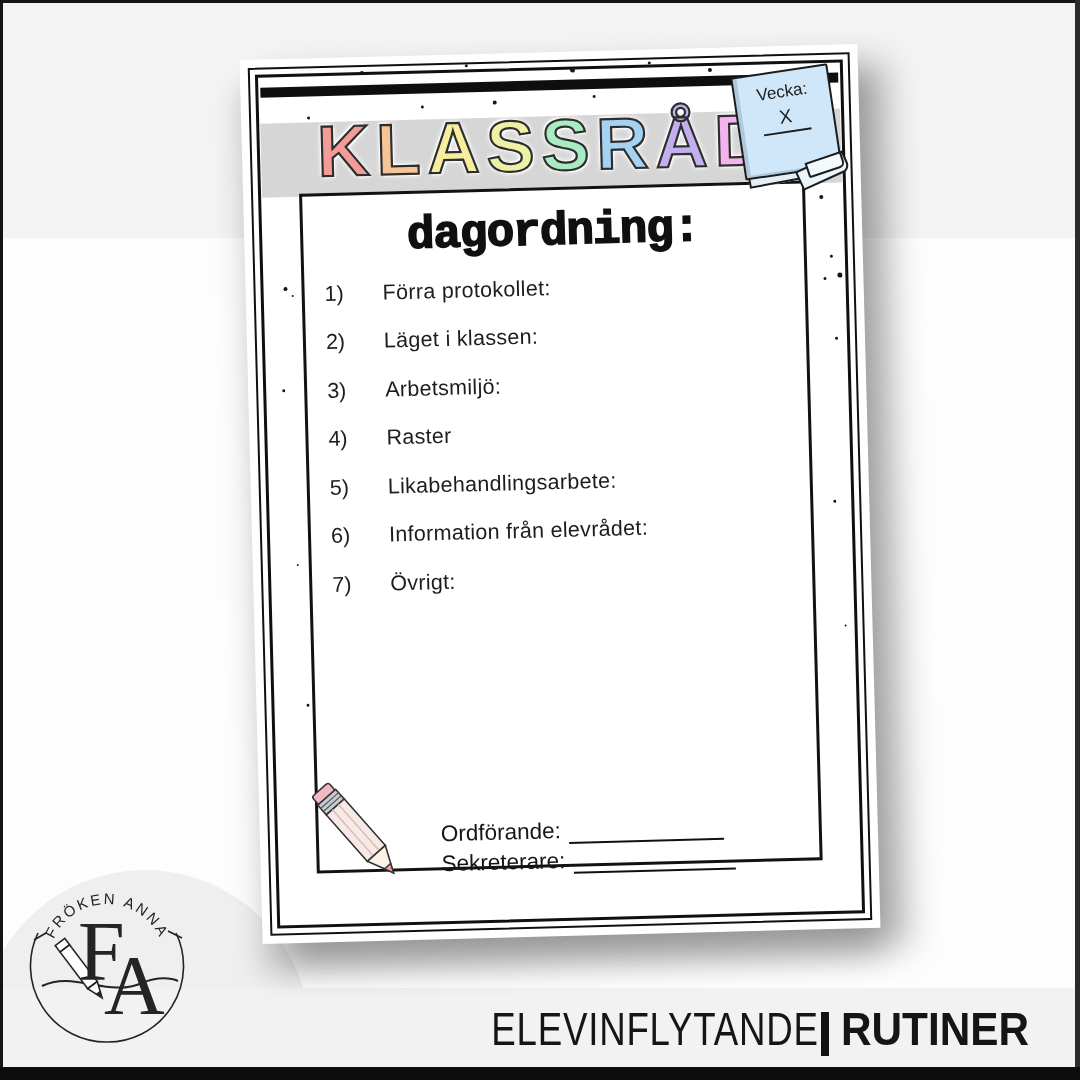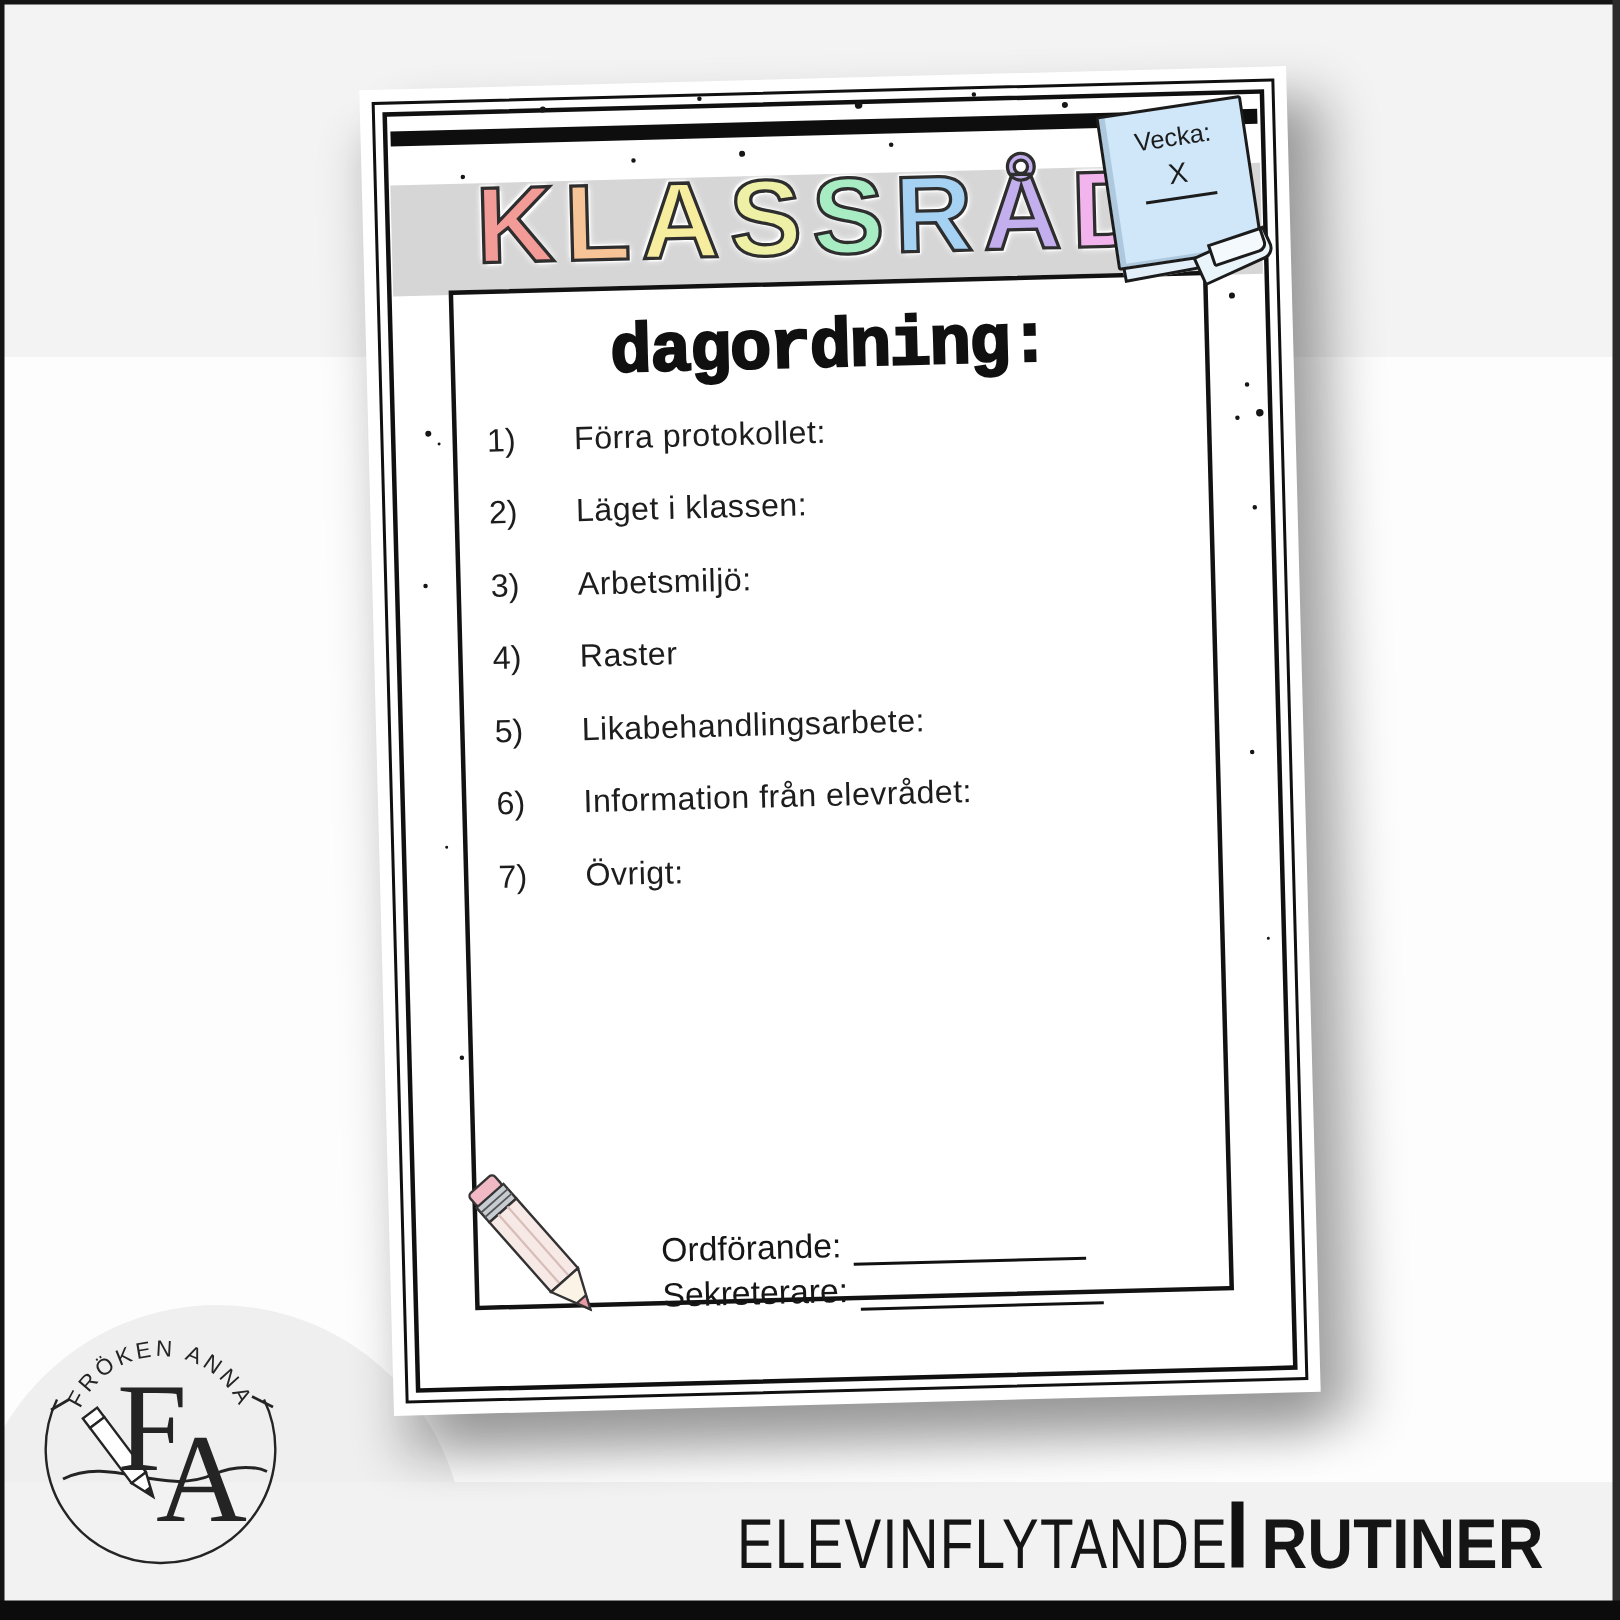--- a/index.html
+++ b/index.html
@@ -11,21 +11,21 @@
   .edge-left{left:0;top:0;width:3px;height:1080px;}
   .edge-right{right:0;top:0;width:5px;height:1080px;background:#2b2b2b;}
   .edge-bottom{left:0;bottom:0;width:1080px;height:13px;background:#0c0c0c;}
   
   .band-top{position:absolute;left:0;top:0;width:1080px;height:238px;background:#f3f3f3;z-index:0;}
   .blob{position:absolute;left:-20px;top:870px;width:330px;height:330px;border-radius:50%;
         background:#efefef;z-index:1;}
   .footer-strip{position:absolute;left:0;top:988px;width:1080px;height:80px;background:#f2f2f2;z-index:2;
         display:flex;align-items:center;justify-content:flex-end;padding-right:0;box-sizing:border-box;}
   
-  .caption{display:flex;align-items:flex-start;margin-right:30px;color:#151515;}
+  .caption{display:flex;align-items:flex-end;margin-right:30px;color:#151515;}
   .cap-thin{display:inline-block;font-size:47px;font-weight:500;letter-spacing:1px;
             transform:scaleX(.78);transform-origin:right center;white-space:nowrap;}
   .cap-sep{display:inline-block;width:8px;height:44px;background:#111;margin:0 12px 0 2px;}
   .cap-bold{display:inline-block;font-size:47px;font-weight:800;letter-spacing:0;
             transform:scaleX(.9);transform-origin:left center;white-space:nowrap;}
   
   .paper{position:absolute;left:251px;top:52px;width:618px;height:884px;background:#ffffff;
          transform:rotate(-1.5deg);transform-origin:center center;z-index:3;
          box-shadow:26px 20px 34px rgba(0,0,0,.30), -2px 30px 30px rgba(0,0,0,.16);}
   .f1{position:absolute;inset:8px;border:2.5px solid #101010;}

